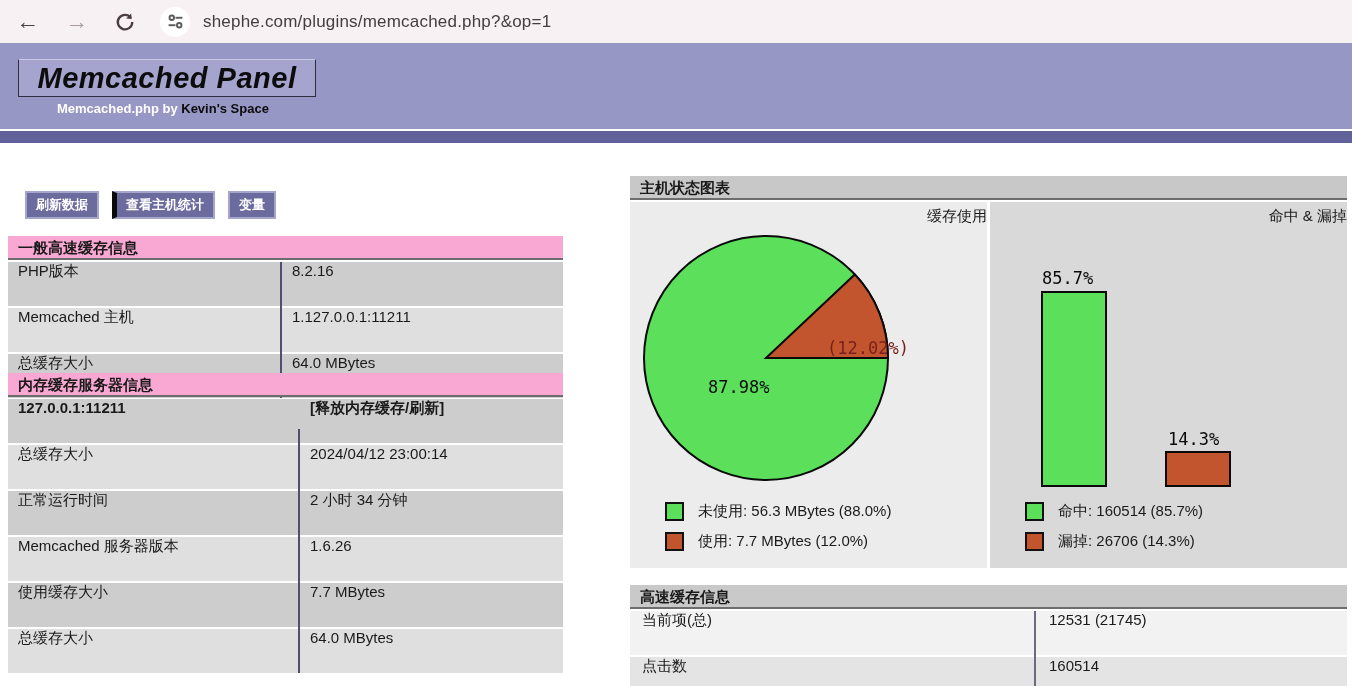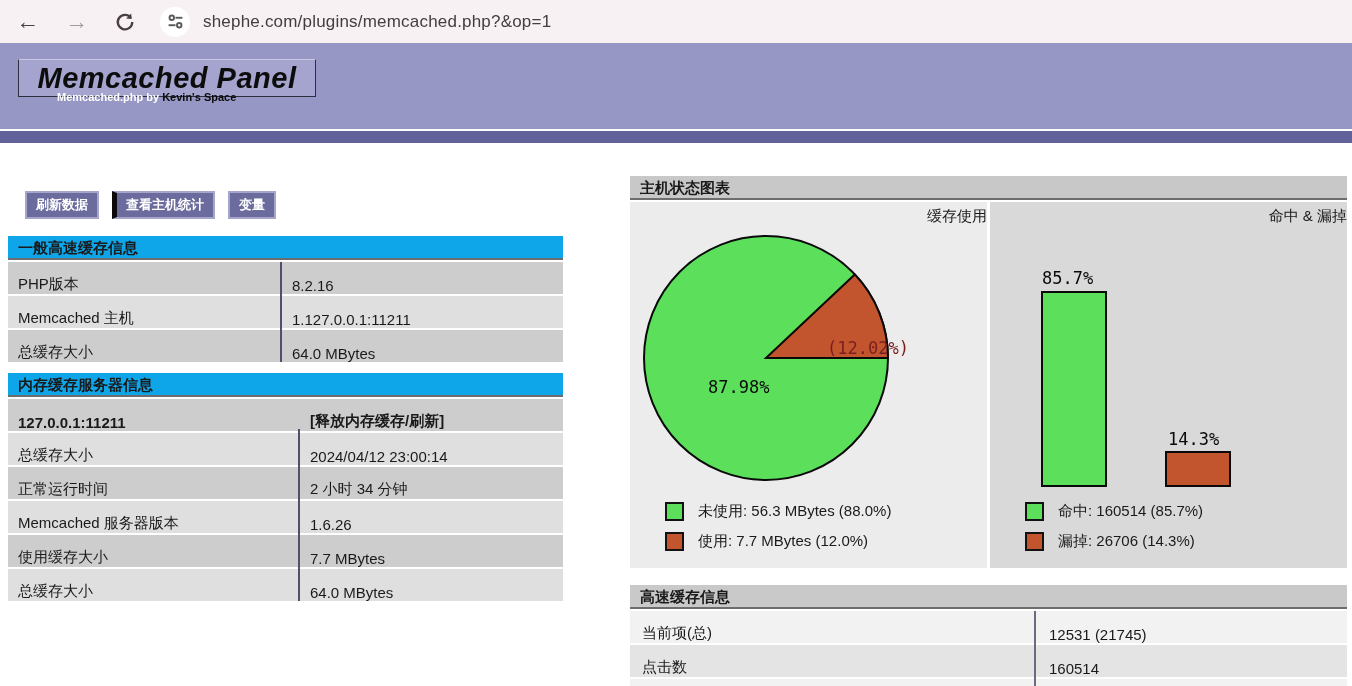--- a/index.html
+++ b/index.html
@@ -32,21 +32,21 @@
   .title-box {
     position:absolute; left:18px; top:16px; width:298px; height:38px;
     background:#a4a4cf;
     border:1px solid #2e2e3e; border-top-color:#c9c9e4;
     display:flex; align-items:center; justify-content:center;
   }
   .title-box .t {
     font-size:29px; font-weight:bold; font-style:italic; color:#0c0c0c;
     letter-spacing:.5px;
   }
-  .subtitle { position:absolute; left:57px; top:48px; font-size:11px; font-weight:bold;text-align:center; }
+  .subtitle { position:absolute; left:57px; top:58px; font-size:13px; font-weight:bold;text-align:center; }
   .subtitle .wh { color:#ffffff; }
   .subtitle .bk { color:#0c0c0c; cursor:pointer; }
   .header-strip { height:14px; background:#62629b; border-top:2px solid #ffffff; }
 
   
   .content { position:relative; height:543px; background:#ffffff; overflow:hidden; }
 
   .btn-row { position:absolute; left:25px; top:48px; display:flex; gap:13px; }
   .btn {
     background:#6b6b9e; border:2px solid #a6a6cd; color:#ffffff;
@@ -54,25 +54,25 @@
     font-family:"Liberation Sans","DejaVu Sans",sans-serif;
   }
   .btn-focus { border-left:5px solid #0a0a0a; }
 
   
   .tbl { position:absolute; }
   .tbl-general { left:8px;   top:93px;  width:555px; }
   .tbl-server  { left:8px;   top:230px; width:555px; }
   .tbl-cache   { left:630px; top:442px; width:717px; }
   .tbl-header {
-    background:#0ea5e9; border-bottom:2px solid #6d6d6d;
+    background:#f9a8d4; border-bottom:2px solid #6d6d6d;
     font-weight:bold; font-size:15px; padding:3px 10px; height:24px;
   }
   .tbl-cache .tbl-header { background:#c9c9c9; }
-  .row { display:flex; margin-top:2px; height:32px; align-items:flex-end; font-size:15px; }
+  .row { display:flex; margin-top:2px; height:44px; align-items:flex-start; font-size:15px; }
   .row-dark  { background:#cdcdcd; }
   .row-light { background:#dfdfdf; }
   .row-xlight{ background:#f2f2f2; }
   .row-mid   { background:#e4e4e4; }
   .row-bold  { font-weight:bold; }
   .cell-label { padding-left:10px; flex:0 0 auto; }
   .cell-value { padding-left:12px; flex:1 1 auto; }
   .tbl-general .cell-label { width:272px; }
   .tbl-server  .cell-label { width:290px; }
   .tbl-cache   .cell-label { width:404px; padding-left:12px; }

